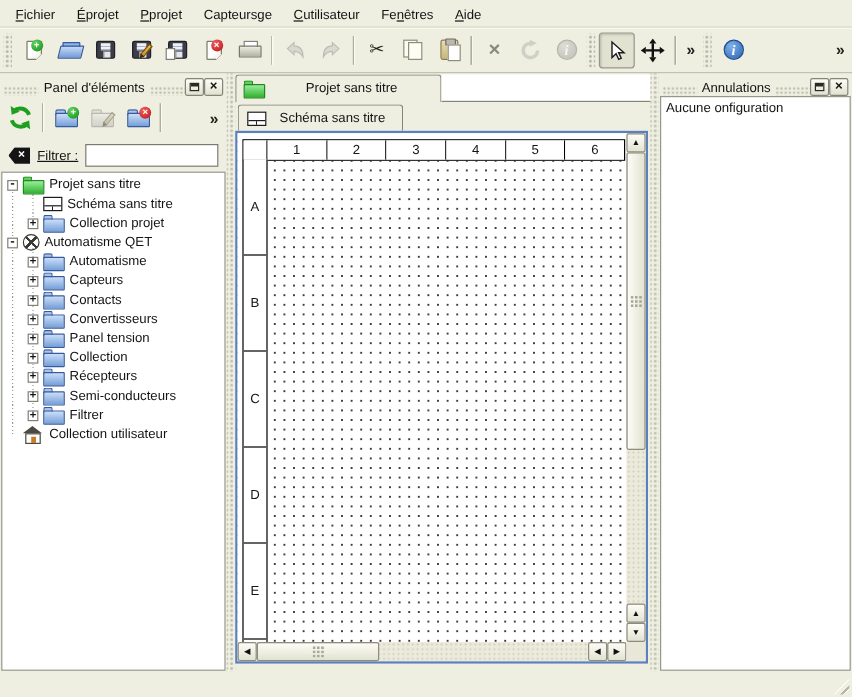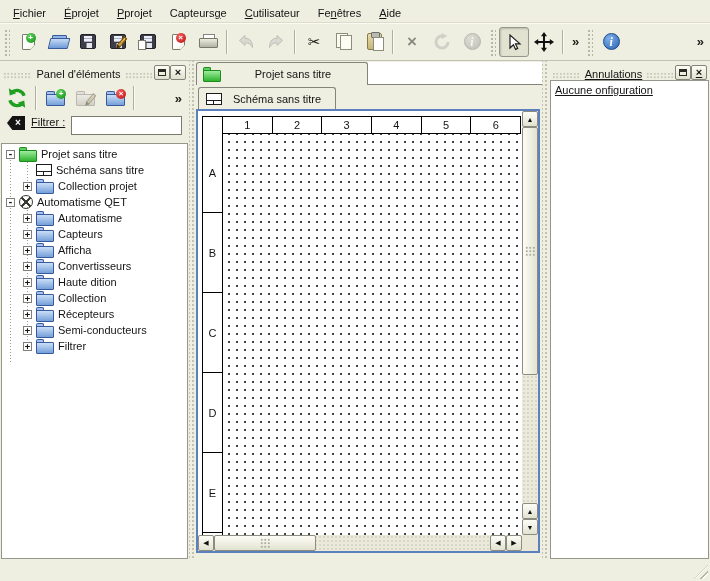--- a/index.html
+++ b/index.html
@@ -103,21 +103,21 @@
   .dock-titlebar { height:19px; flex:none; display:flex; align-items:flex-end; gap:0; padding:0 3px; }
   .tex { flex:1; height:8px; background-image:radial-gradient(circle,#c6c6b5 0.9px,transparent 1.1px);
          background-size:3.5px 3.5px; }
   .dock-title { padding:0 4px; white-space:nowrap; }
   .dock-btn { width:16px; height:15px; border:1px solid #84847a; border-radius:2px; flex:none;
               background:linear-gradient(#fdfdf6,#e1e1d0); display:flex; align-items:center;
               justify-content:center; font-weight:bold; font-size:11px; line-height:1; }
   .float-ic { width:8px; height:7px; border:1px solid #2a2a24; box-shadow:inset 0 2px 0 #2a2a24; }
   .panel-toolbar { height:36px; flex:none; display:flex; align-items:center; padding:0 2px; }
   .ic-refresh { width:22px; height:22px; display:block; }
-  .filter-row { height:27px; flex:none; display:flex; gap:6px; padding:0 7px;text-decoration:underline; }
+  .filter-row { height:27px; flex:none; display:flex; align-items:center; gap:6px; padding:0 7px;text-decoration:underline; }
   .filter-clear { width:18px; height:14px; background:#141414; color:#fff; flex:none;
                   clip-path:polygon(30% 0,100% 0,100% 100%,30% 100%,0 50%);
                   font:bold 10px/13px "Liberation Sans",sans-serif; text-align:center; padding-left:4px; }
   .filter-clear::after { content:"×"; }
   .filter-input { flex:1; height:19px; border:1px solid #7a7a6e; background:#fff;
                   font:11px "Liberation Sans",sans-serif; padding:1px 3px; min-width:0; }
   .tree-wrap { flex:1; margin:0 1px 1px 1px; border:1px solid #96968a; background:#fff;
                overflow:hidden; padding-top:2px; position:relative; }
   .tree-guide { position:absolute; width:1px;
                background-image:repeating-linear-gradient(#9a9a92 0 1px,transparent 1px 3px); }
@@ -193,21 +193,21 @@
             border:1px solid #8c8c80; border-radius:2px; }
   .vsb .sb-thumb { left:0; right:0; top:0; height:66%;
             background:linear-gradient(to right,#fdfdf7,#e2e2d1); }
   .hsb .sb-thumb { top:0; bottom:0; left:0; width:37%;
             background:linear-gradient(#fdfdf7,#e2e2d1); }
   .sb-thumb::after { content:""; position:absolute; left:50%; top:50%; width:10px; height:10px;
             transform:translate(-50%,-50%);
             background-image:radial-gradient(circle,#a9a99a 1px,transparent 1.2px);
             background-size:3.5px 3.5px; }
   
-  .dock-right { flex:1; display:flex; flex-direction:column; min-width:0;text-decoration:underline; }
+  .dock-right { flex:1; display:flex; flex-direction:column; min-width:0; }
   .undo-list { flex:1; margin:0 1px 1px 1px; border:1px solid #96968a; background:#fff;
                padding:1px 4px; overflow:hidden; }
   .undo-item { height:17px; line-height:17px; white-space:nowrap; }
   
   .statusbar { height:21px; flex:none; position:relative; }
   .size-grip { position:absolute; right:2px; bottom:2px; width:14px; height:14px;
                background:repeating-linear-gradient(135deg,transparent 0 3px,#b4b4a4 3px 4.5px,#fdfdf3 4.5px 5.5px);
                clip-path:polygon(100% 0,100% 100%,0 100%); }
 </style>
 </head>
@@ -402,51 +402,56 @@
       <span class="tree-label">Automatisme</span>
     </div>
         <div class="tree-row" style="padding-left: 21px;">
       <span class="expander">+</span>
       <span class="tree-icon ti-blue-folder"></span>
       <span class="tree-label">Capteurs</span>
     </div>
         <div class="tree-row" style="padding-left: 21px;">
       <span class="expander">+</span>
       <span class="tree-icon ti-blue-folder"></span>
-      <span class="tree-label">Afficha</span>
+      <span class="tree-label">Contacts</span>
     </div>
         <div class="tree-row" style="padding-left: 21px;">
       <span class="expander">+</span>
       <span class="tree-icon ti-blue-folder"></span>
       <span class="tree-label">Convertisseurs</span>
     </div>
         <div class="tree-row" style="padding-left: 21px;">
       <span class="expander">+</span>
       <span class="tree-icon ti-blue-folder"></span>
-      <span class="tree-label">Haute dition</span>
+      <span class="tree-label">Panel tension</span>
     </div>
         <div class="tree-row" style="padding-left: 21px;">
       <span class="expander">+</span>
       <span class="tree-icon ti-blue-folder"></span>
       <span class="tree-label">Collection</span>
     </div>
         <div class="tree-row" style="padding-left: 21px;">
       <span class="expander">+</span>
       <span class="tree-icon ti-blue-folder"></span>
       <span class="tree-label">Récepteurs</span>
     </div>
         <div class="tree-row" style="padding-left: 21px;">
       <span class="expander">+</span>
       <span class="tree-icon ti-blue-folder"></span>
       <span class="tree-label">Semi-conducteurs</span>
     </div>
         <div class="tree-row" style="padding-left: 21px;">
       <span class="expander">+</span>
       <span class="tree-icon ti-blue-folder"></span>
       <span class="tree-label">Filtrer</span>
+    </div>
+        <div class="tree-row" style="padding-left: 4px;">
+      <span class="expander hidden"></span>
+      <span class="tree-icon ti-home"></span>
+      <span class="tree-label">Collection utilisateur</span>
     </div>
       </div>
   </div>
 
   <div class="splitter"></div>
 
   <div class="central">
     <div class="ptabbar">
       <div class="ptab">
         <span class="tree-icon ti-green-folder"></span>

